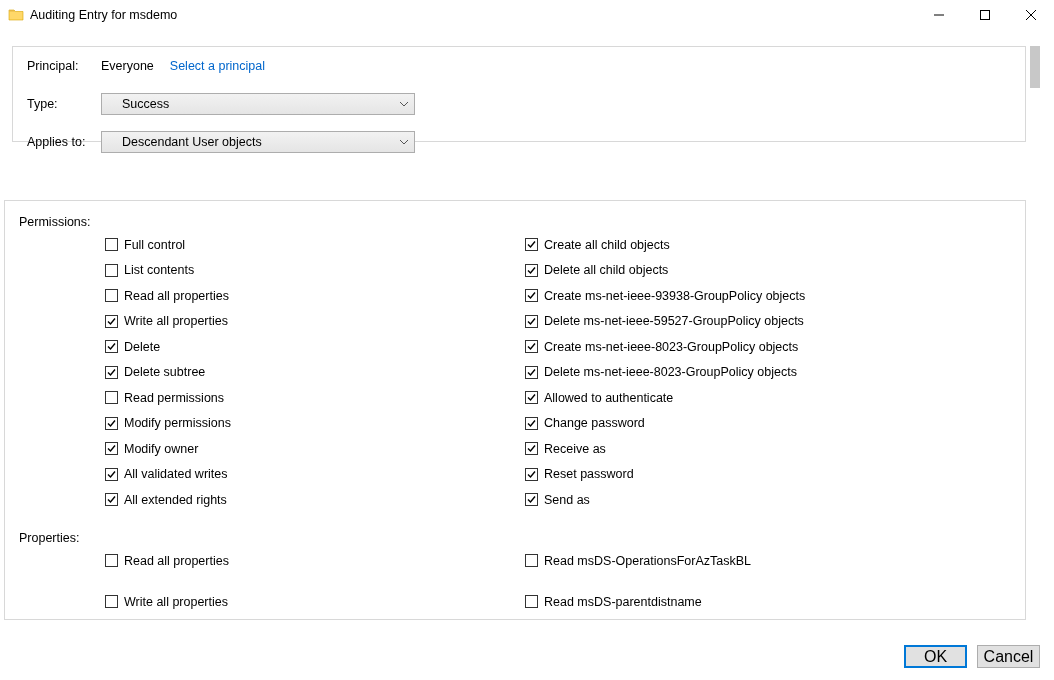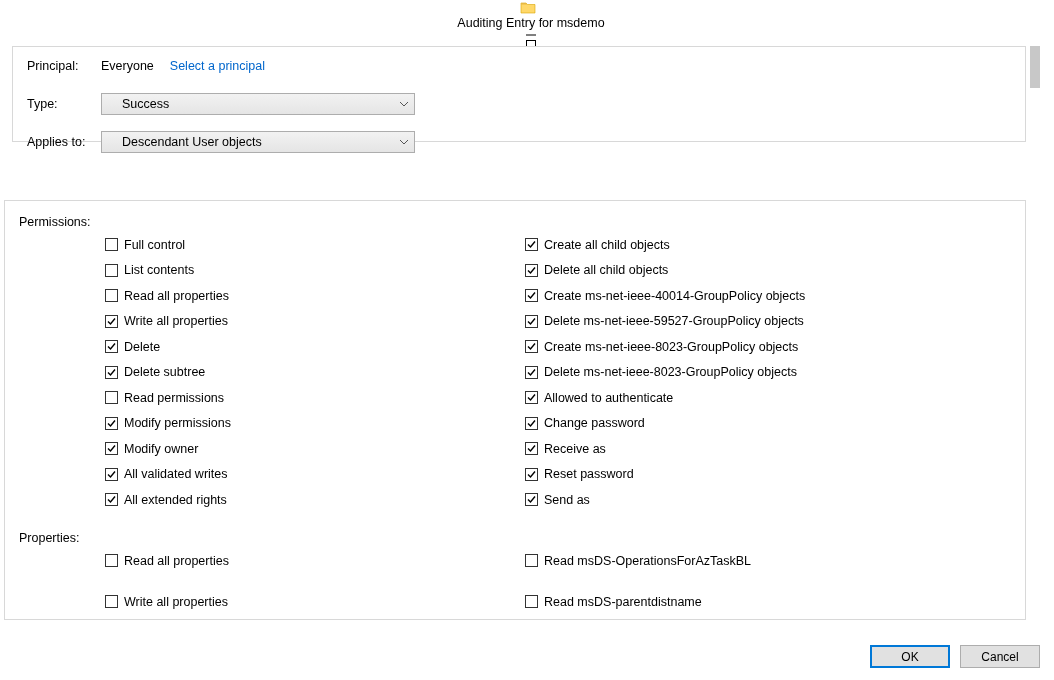--- a/index.html
+++ b/index.html
@@ -13,21 +13,20 @@
       overflow: hidden;
     }
     
     .titlebar {
       height: 30px;
       display: flex;
       align-items: center;
       border-bottom: 1px solid #fff;
       padding-left: 8px;
       background: #fff;
-      flex-direction: column;
     }
     .folder-icon {
       width: 16px; height: 16px;
       margin-right: 6px;
       flex: 0 0 auto;
     }
     .folder-icon svg { display: block; }
     .titlebar-title {
       flex: 0 0 auto;
       font-size: 12.5px;
@@ -151,26 +150,26 @@
     }
     .prop-col { width: 420px; display: flex; flex-direction: column; gap: 22px; }
 
     
     .footer {
       position: absolute;
       right: 14px; bottom: 12px;
       display: flex; gap: 10px;
     }
     .btn {
-      width: 80px; height: 23px;
+      width: 63px; height: 23px;
       border: 1px solid #adadad;
       background: #e1e1e1;
       display: flex; align-items: center; justify-content: center;
       cursor: default;
-      font-size: 12px;
+      font-size: 16px;
     }
     .btn.primary {
       border: 2px solid #0078d7;
       background: #e1e1e1;
     }
   </style>
 </head>
 <body>
 
 <div class="titlebar">
@@ -326,21 +325,21 @@
               </svg>
             </span>
             <span>Delete all child objects</span>
           </div>
           <div class="checkitem">
             <span class="chk">
               <svg width="11" height="11">
                 <path d="M2 5.5 L4.5 8 L9 2.5" fill="none" stroke="#000" stroke-width="1.4"></path>
               </svg>
             </span>
-            <span>Create ms-net-ieee-40014-GroupPolicy objects</span>
+            <span>Create ms-net-ieee-93938-GroupPolicy objects</span>
           </div>
           <div class="checkitem">
             <span class="chk">
               <svg width="11" height="11">
                 <path d="M2 5.5 L4.5 8 L9 2.5" fill="none" stroke="#000" stroke-width="1.4"></path>
               </svg>
             </span>
             <span>Delete ms-net-ieee-59527-GroupPolicy objects</span>
           </div>
           <div class="checkitem">

